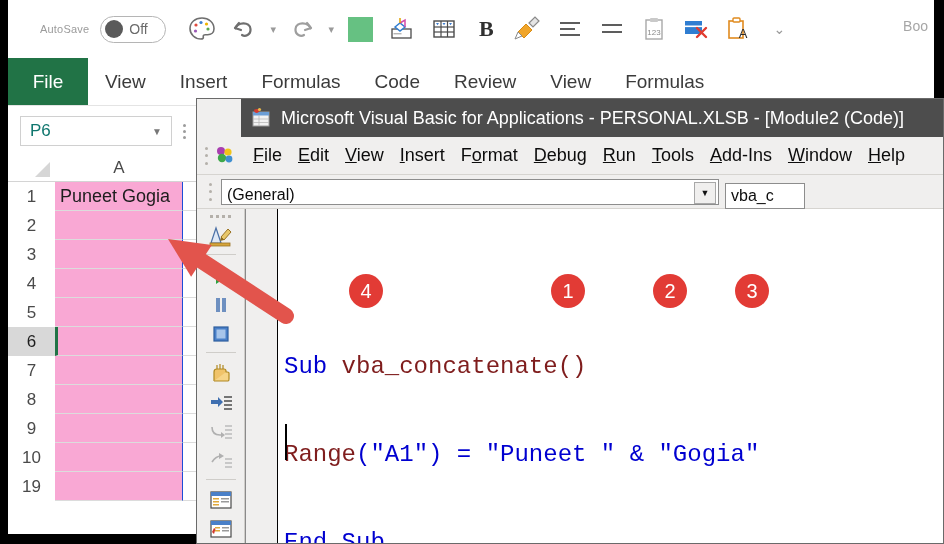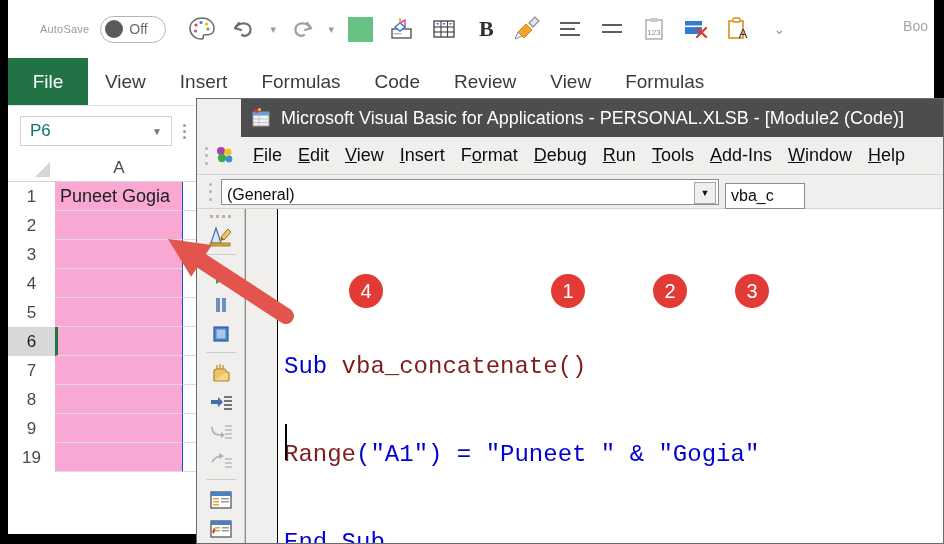--- a/index.html
+++ b/index.html
@@ -380,20 +380,25 @@
             <div class="cell"></div>
             <div class="cell-pad"></div>
           </div>
           <div class="grid-row">
             <div class="row-head">8</div>
             <div class="cell"></div>
             <div class="cell-pad"></div>
           </div>
           <div class="grid-row">
             <div class="row-head">9</div>
+            <div class="cell"></div>
+            <div class="cell-pad"></div>
+          </div>
+          <div class="grid-row">
+            <div class="row-head">10</div>
             <div class="cell"></div>
             <div class="cell-pad"></div>
           </div>
           <div class="grid-row">
             <div class="row-head">19</div>
             <div class="cell"></div>
             <div class="cell-pad"></div>
           </div>
         </div>
     </div>

